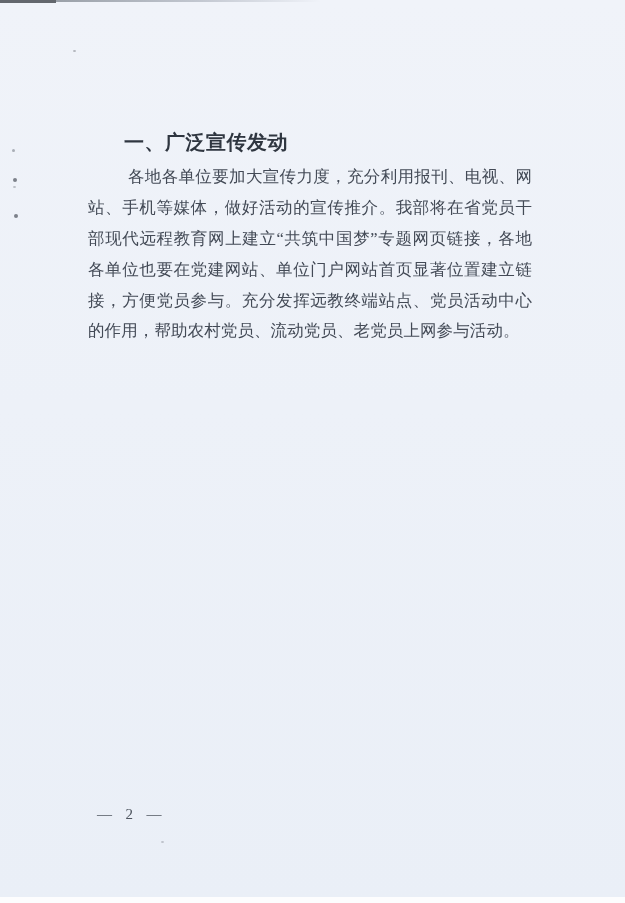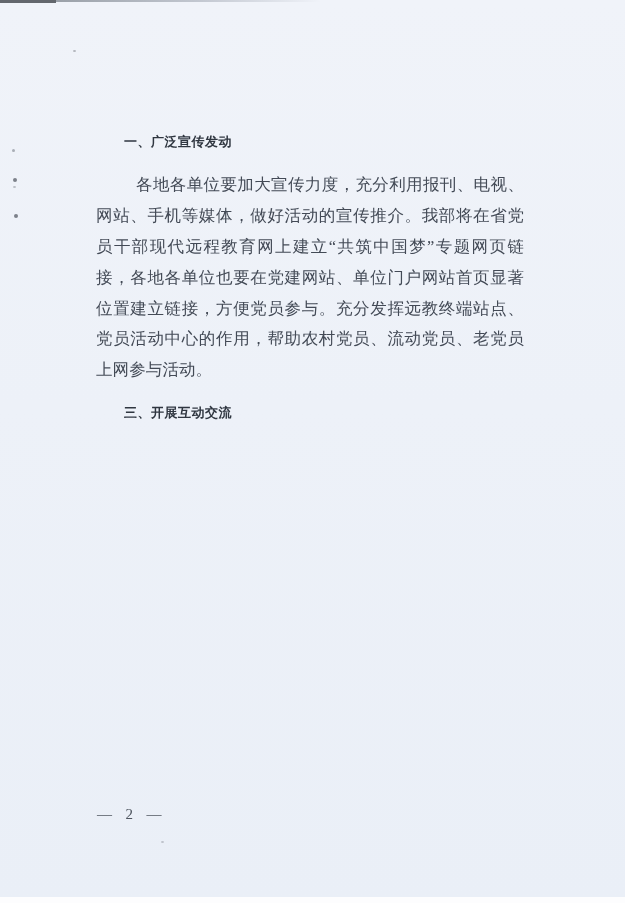--- a/index.html
+++ b/index.html
@@ -52,28 +52,28 @@
     font-size: 16.5px;
     line-height: 30.9px;
     text-align: justify;
   }
   .section-heading {
     margin: 0;
     padding: 0;
     text-indent: 40px;
     font-family: "Liberation Sans", "DejaVu Sans", sans-serif;
     font-weight: 700;
-    font-size: 13px;
+    font-size: 20px;
     line-height: 30.9px;
     color: #2f3640;
     letter-spacing: 0.5px;
     text-align: left;
   }
   .section-paragraph {
-    margin: 12px;
+    margin: 4px;
     padding: 0;
     text-indent: 40px;
     letter-spacing: 0.1px;
   }
   .page-number {
     position: absolute;
     left: 97px; top: 806px;
     font-family: "Liberation Serif", "DejaVu Serif", serif;
     font-size: 15px;
     color: #4d545e;
@@ -96,19 +96,18 @@
   <div class="speck s4"></div>
   <div class="speck s5"></div>
   <div class="speck s6"></div>
 
   <div class="content">
 
     <h3 class="section-heading">一、广泛宣传发动</h3>
     <p class="section-paragraph">各地各单位要加大宣传力度，充分利用报刊、电视、网站、手机等媒体，做好活动的宣传推介。我部将在省党员干部现代远程教育网上建立“共筑中国梦”专题网页链接，各地各单位也要在党建网站、单位门户网站首页显著位置建立链接，方便党员参与。充分发挥远教终端站点、党员活动中心的作用，帮助农村党员、流动党员、老党员上网参与活动。</p>
 
 
-    <h3 class="section-heading">三、开展互动交流</h3>
 
   </div>
 
   <div class="page-number">—  2  —</div>
 
 </div>
 
 </body></html>

